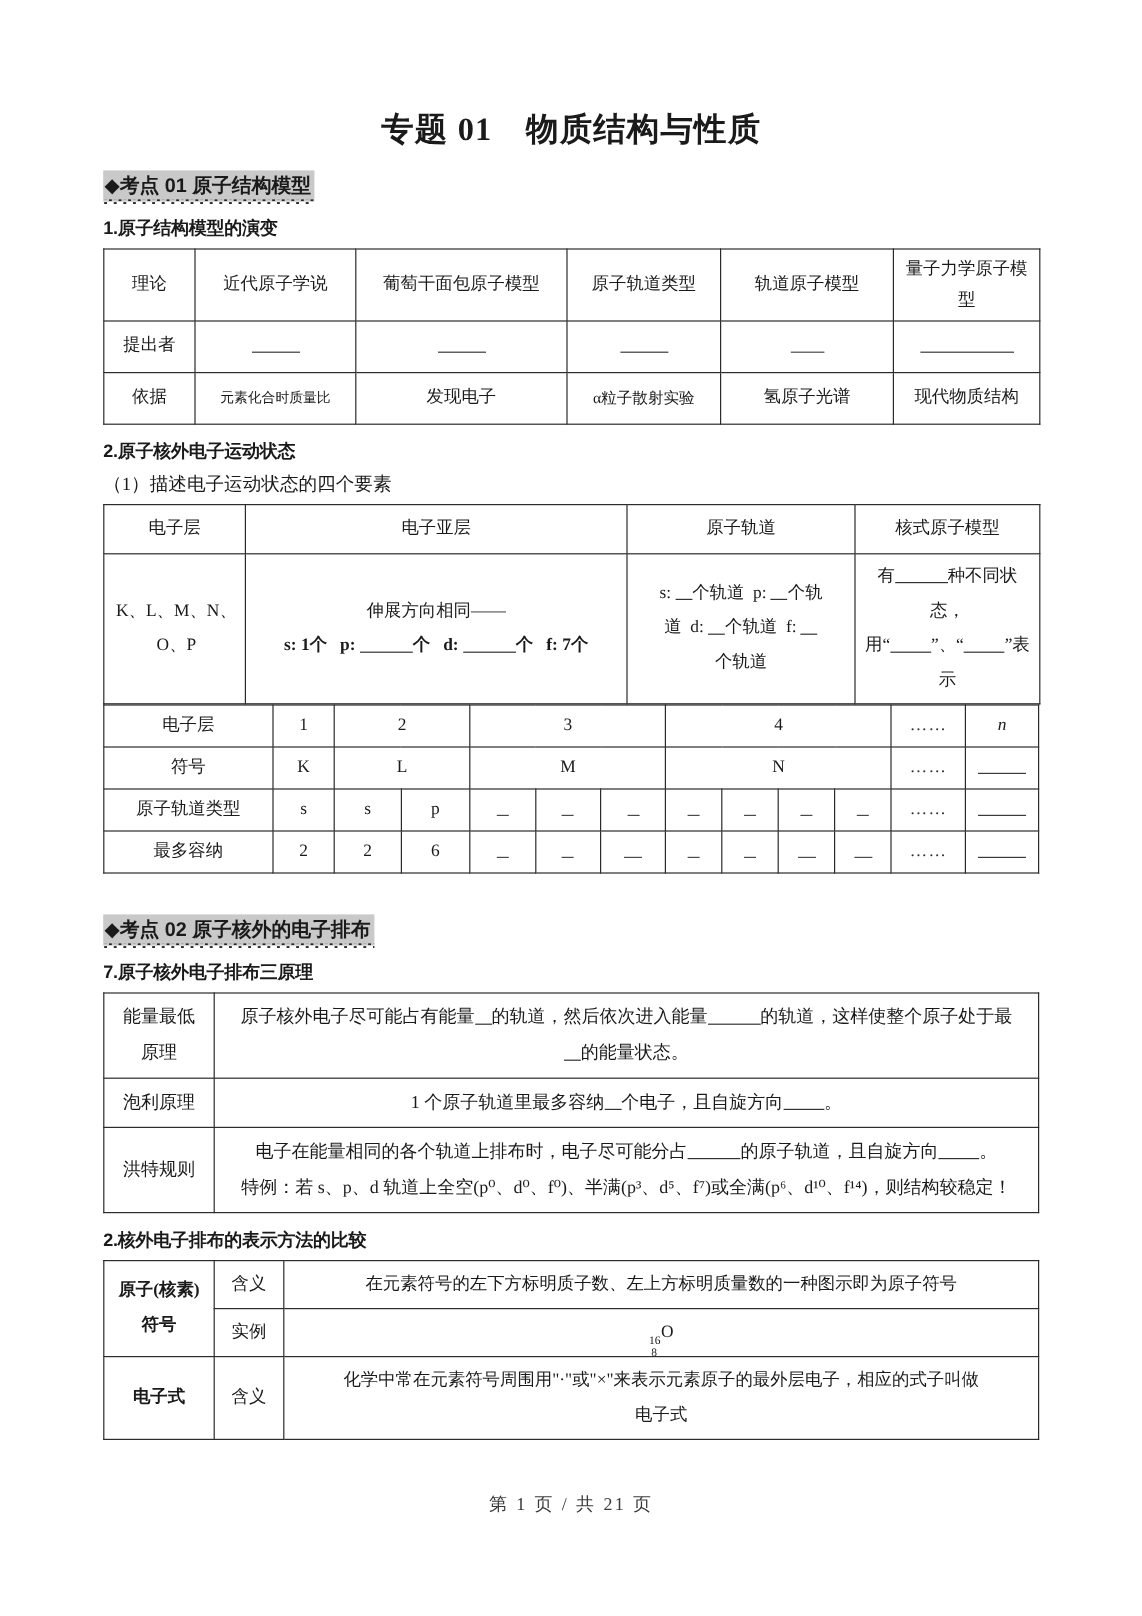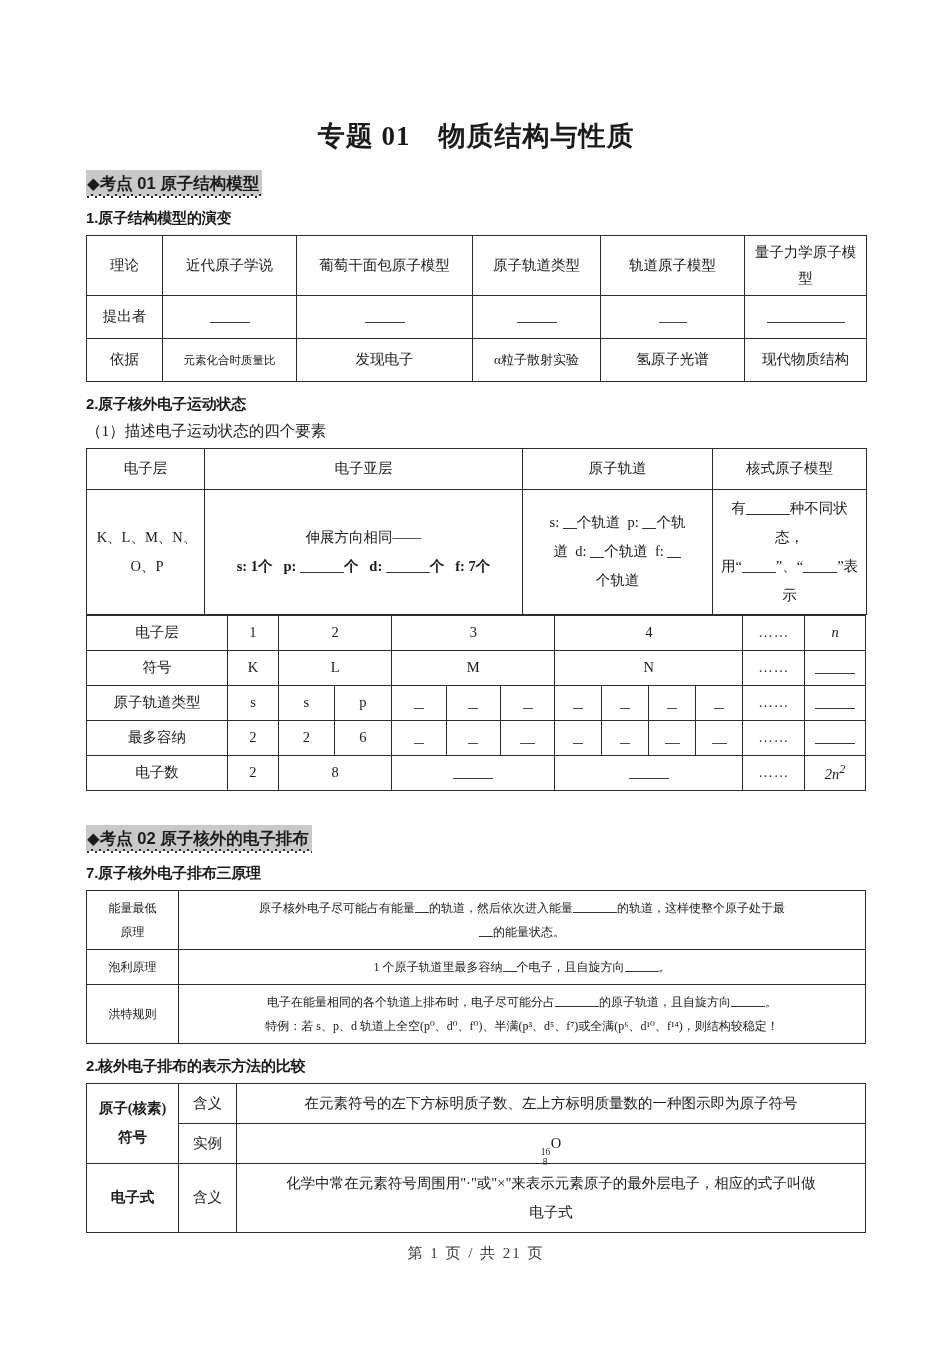--- a/index.html
+++ b/index.html
@@ -23,21 +23,21 @@
     position: relative;
   }
 
   
   .doc-title {
     text-align: center;
     font-size: 27px;
     font-weight: bold;
     letter-spacing: 1px;
     margin: 0;
-    padding-top: 118px;
+    padding-top: 90px;
     padding-bottom: 0;
     line-height: 1.35;
     font-family: "Liberation Serif", "DejaVu Serif", serif;
   }
 
   
   .kaodian {
     display: inline-block;
     background: #c9c9c9;
     font-weight: bold;
@@ -107,21 +107,21 @@
 
   
   #t1 td { height: 34px; }
   
   #t2 td { line-height: 2.0; }
   #t2 .hdrow td { height: 32px; }
   
   #t3 td { padding: 2px 3px; height: 30px; line-height: 1.6; font-size: 14.5px; }
 
   
-  #t4 td { line-height: 2.0; font-size: 12px; padding: 5px 8px; }
+  #t4 td { line-height: 2.0; font-size: 15px; padding: 5px 8px; }
   
   #t5 td { line-height: 2.0; font-size: 14.5px; padding: 5px 8px; }
   .isotope { display:inline-block; position:relative; white-space:nowrap; }
   .isotope .pre { display:inline-block; width: 10px; position:relative; vertical-align: baseline; }
   .isotope .pre sup { position:absolute; left:0; top:-0.62em; font-size:0.66em; }
   .isotope .pre sub { position:absolute; left:2px; top:0.45em; font-size:0.66em; }
 
   
   .footer {
     position: absolute;
@@ -281,29 +281,20 @@
         <td><span class="dash-xs"></span></td>
         <td><span class="dash-xs"></span></td>
         <td><span class="dash-sm"></span></td>
         <td><span class="dash-xs"></span></td>
         <td><span class="dash-xs"></span></td>
         <td><span class="dash-sm"></span></td>
         <td><span class="dash-sm"></span></td>
         <td class="dots">……</td>
         <td><span class="dash-mid"></span></td>
       </tr>
-      <tr>
-        <td>电子数</td>
-        <td>2</td>
-        <td colspan="2">8</td>
-        <td colspan="3"><span class="dash-mid"></span></td>
-        <td colspan="4"><span class="dash-mid"></span></td>
-        <td class="dots">……</td>
-        <td><span class="ital">2n</span><sup style="font-style:italic">2</sup></td>
-      </tr>
     </tbody>
   </table>
 
   <div class="kaodian-wrap" style="margin-top:18px">
     <span class="kaodian"><span>◆考点 02  原子核外的电子排布</span><span class="wav"></span></span>
   </div>
 
   <div class="subhead">7.原子核外电子排布三原理</div>
 
   <table class="doc" id="t4">

